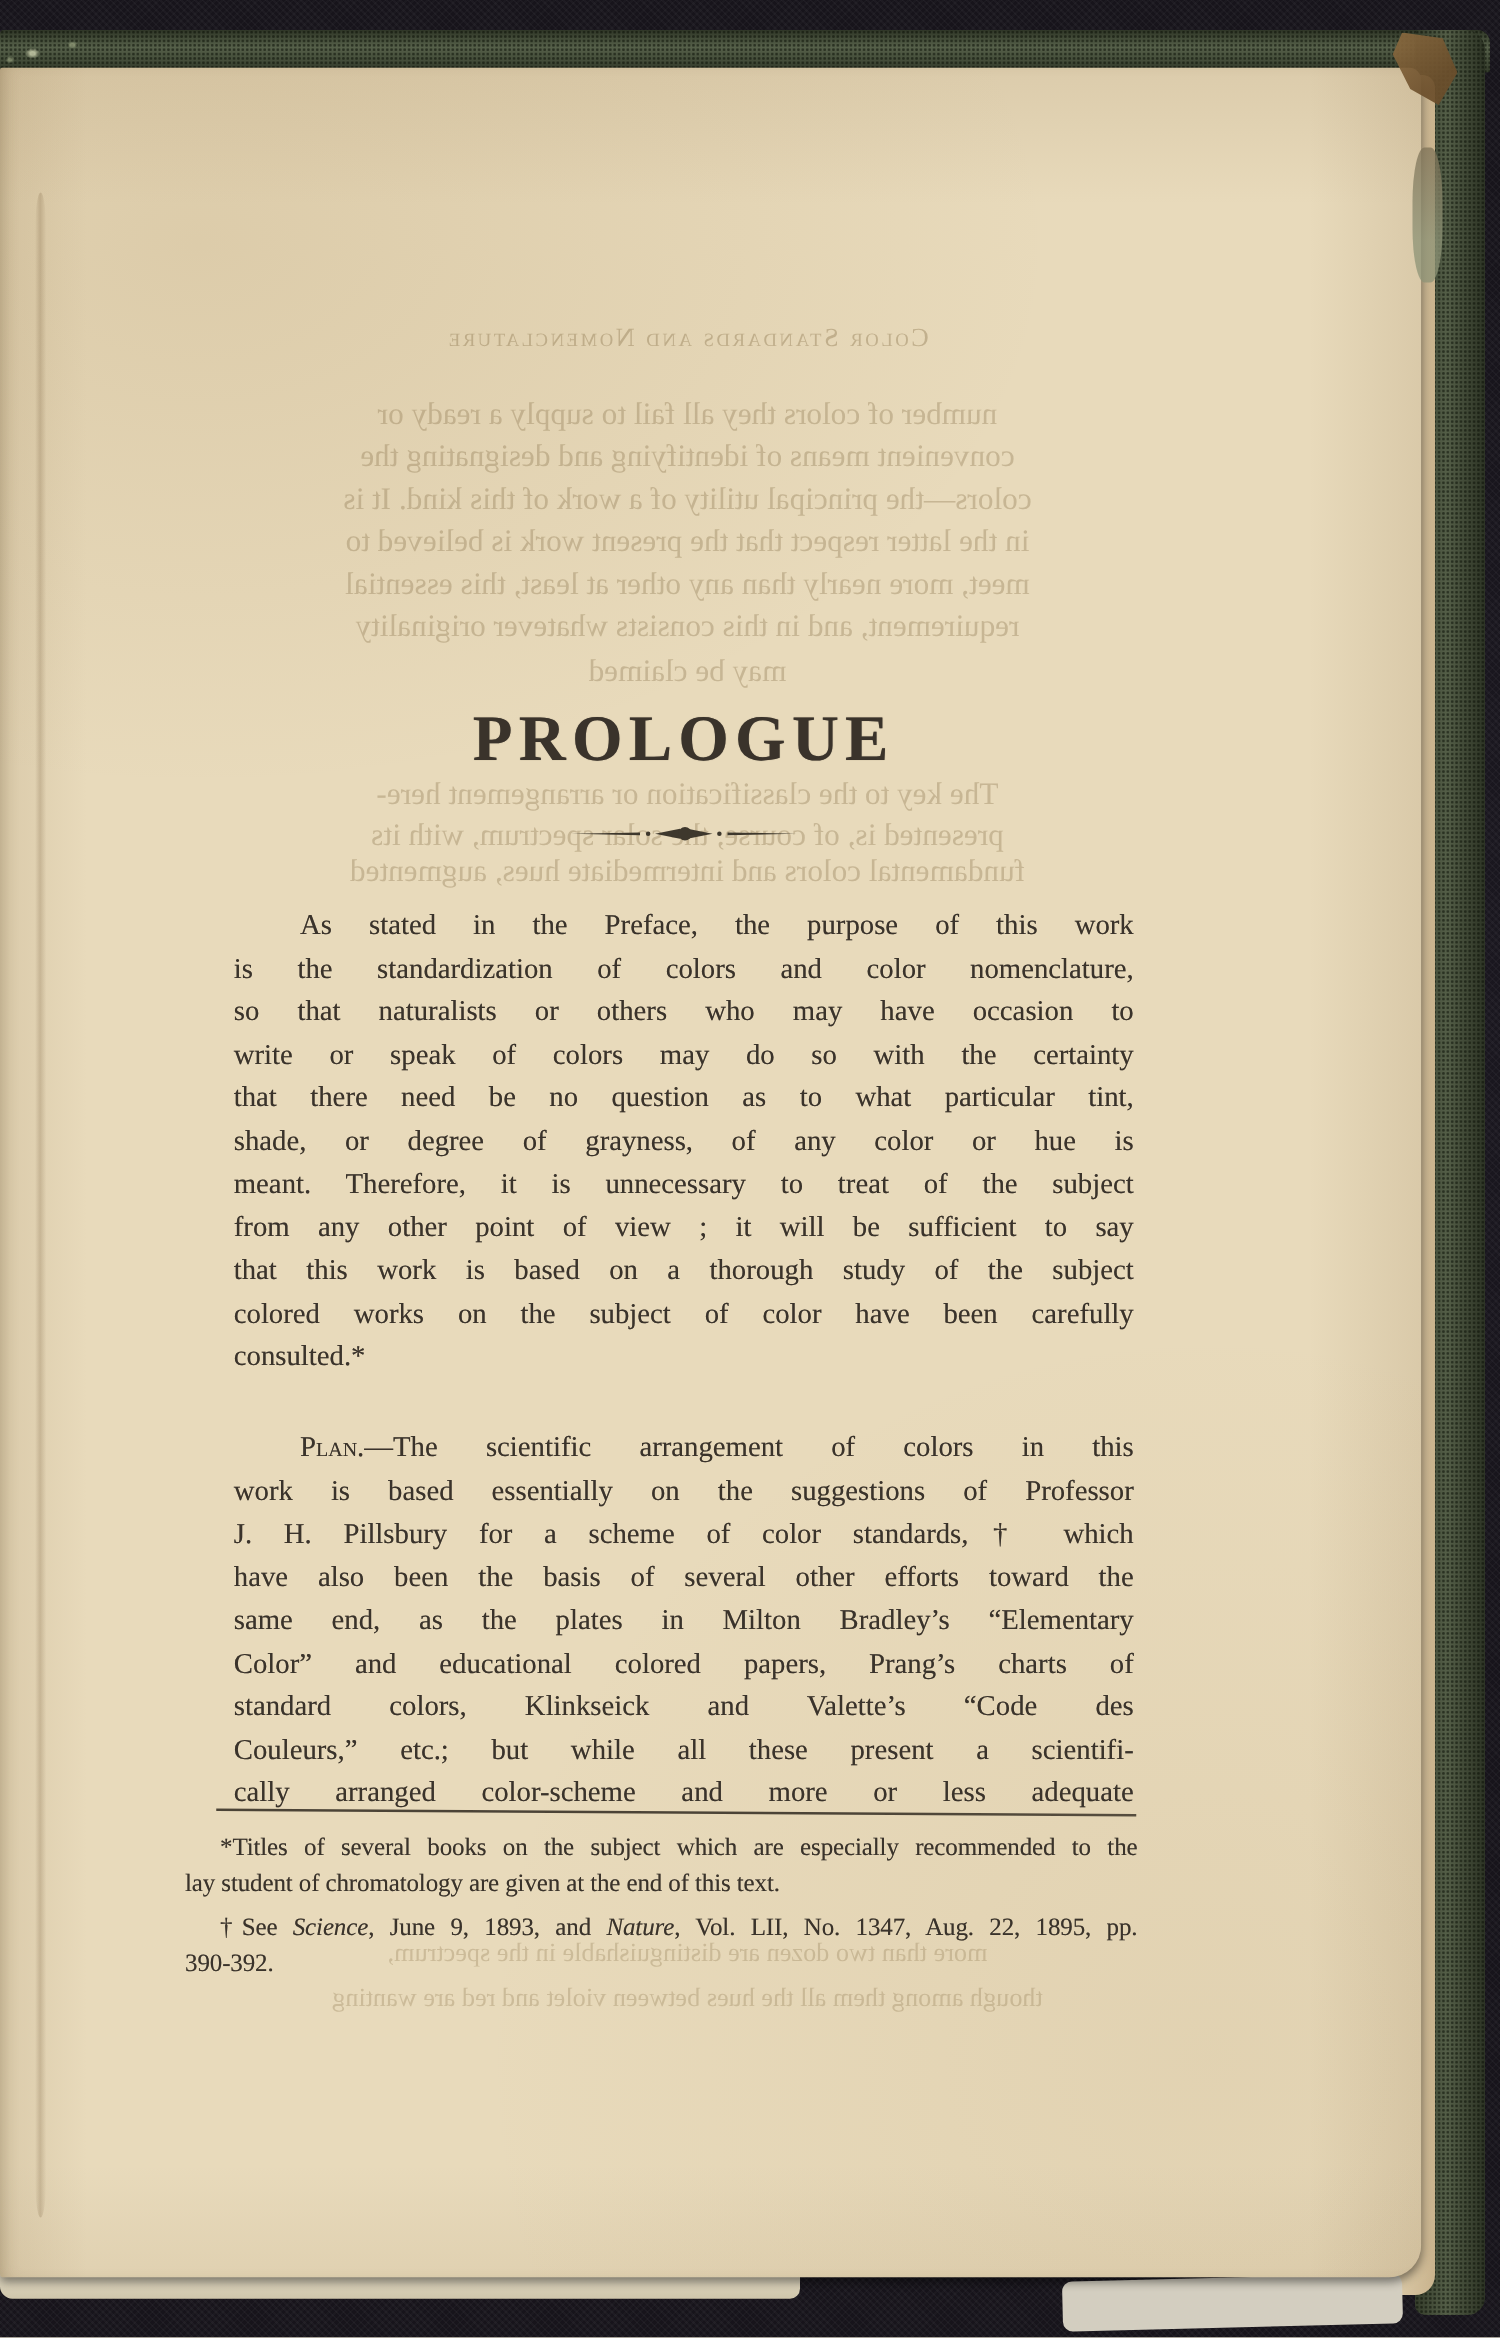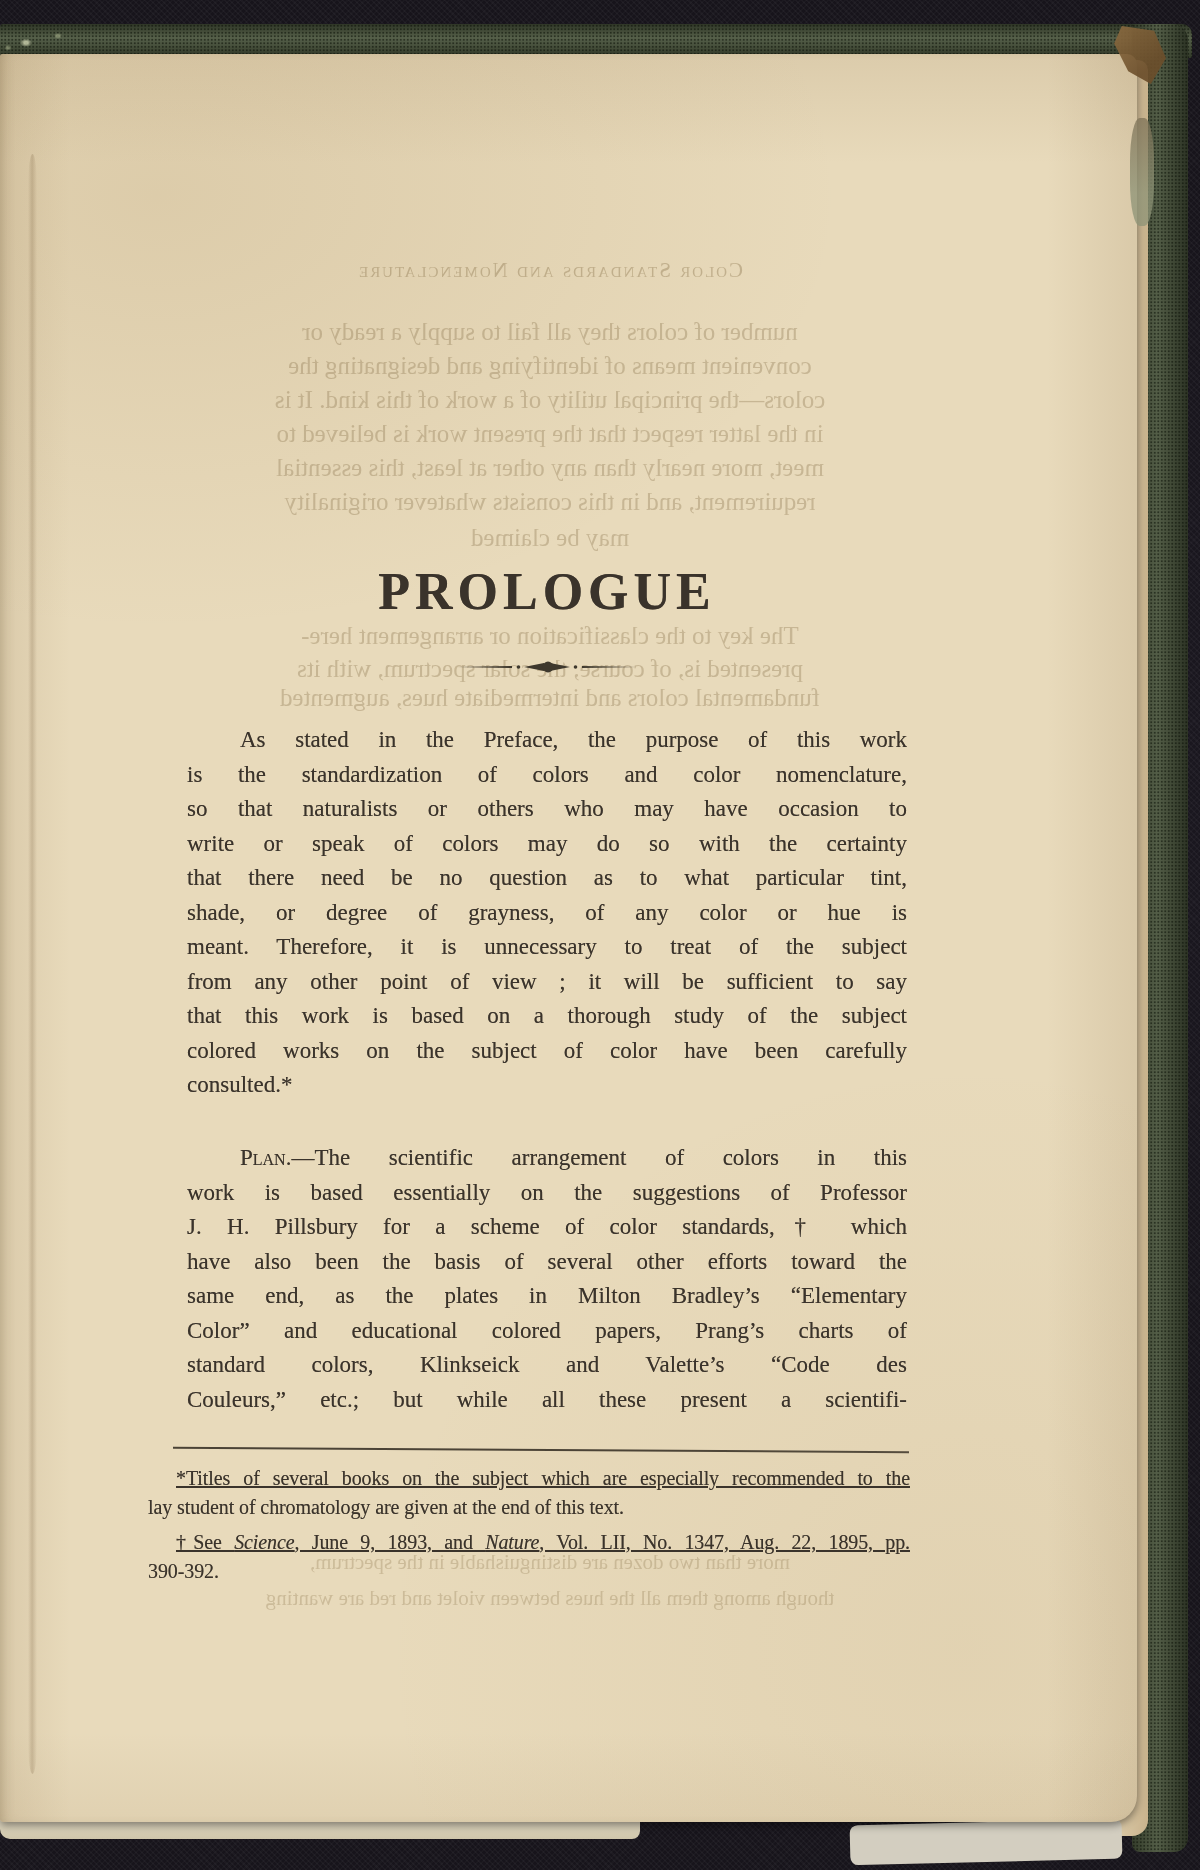--- a/index.html
+++ b/index.html
@@ -85,21 +85,21 @@
   .line.cont.first{text-indent:0;}
   .ends .line.last{text-align-last:left;}
   .sc{font-variant:small-caps;}
   .fn-rule{position:absolute;left:-14px;top:1395px;width:736px;height:2.4px;
     background:linear-gradient(to right,#4b4336 65%,#564d3e);transform:rotate(.35deg);}
   .footnote{position:absolute;left:-39px;width:762px;font-size:20px;
     letter-spacing:-.1px;text-shadow:0 0 .4px rgba(58,50,42,.5);}
   .fn1{top:1410px;}
   .fn2{top:1474px;}
   .fn-line{height:29px;line-height:29px;text-align:justify;text-align-last:justify;}
-  .fn-line.first{text-indent:28px;text-decoration:underline;}
+  .fn-line.first{text-indent:28px;}
   .fn-line.last{text-align-last:left;}
   .fn-line.last2{text-align:left;}
   .it{font-style:italic;margin-top:32px;}
 </style>
 </head>
 <body>
 
 <div class="scene">
   <div class="backdrop"></div>
   <div class="cover-top"></div>
@@ -159,20 +159,21 @@
       <div class="para p2">
         <div class="line first"><span class="sc">Plan</span><span>.—The scientific arrangement of colors in this</span></div>
         <div>
             <div class="line cont first">work is based essentially on the suggestions of Professor</div>
             <div class="line cont">J. H. Pillsbury for a scheme of color standards,† which</div>
             <div class="line cont">have also been the basis of several other efforts toward the</div>
             <div class="line cont">same end, as the plates in Milton Bradley’s “Elementary</div>
             <div class="line cont">Color” and educational colored papers, Prang’s charts of</div>
             <div class="line cont">standard colors, Klinkseick and Valette’s “Code des</div>
             <div class="line cont">Couleurs,” etc.; but while all these present a scientifi-</div>
+            <div class="line cont last">cally arranged color-scheme and more or less adequate</div>
           </div>
       </div>
 
       <div class="fn-rule"></div>
 
       <div class="footnote fn1">
           <div class="fn-line first">*Titles of several books on the subject which are especially recommended to the</div>
           <div class="fn-line last">lay student of chromatology are given at the end of this text.</div>
         </div>
 

